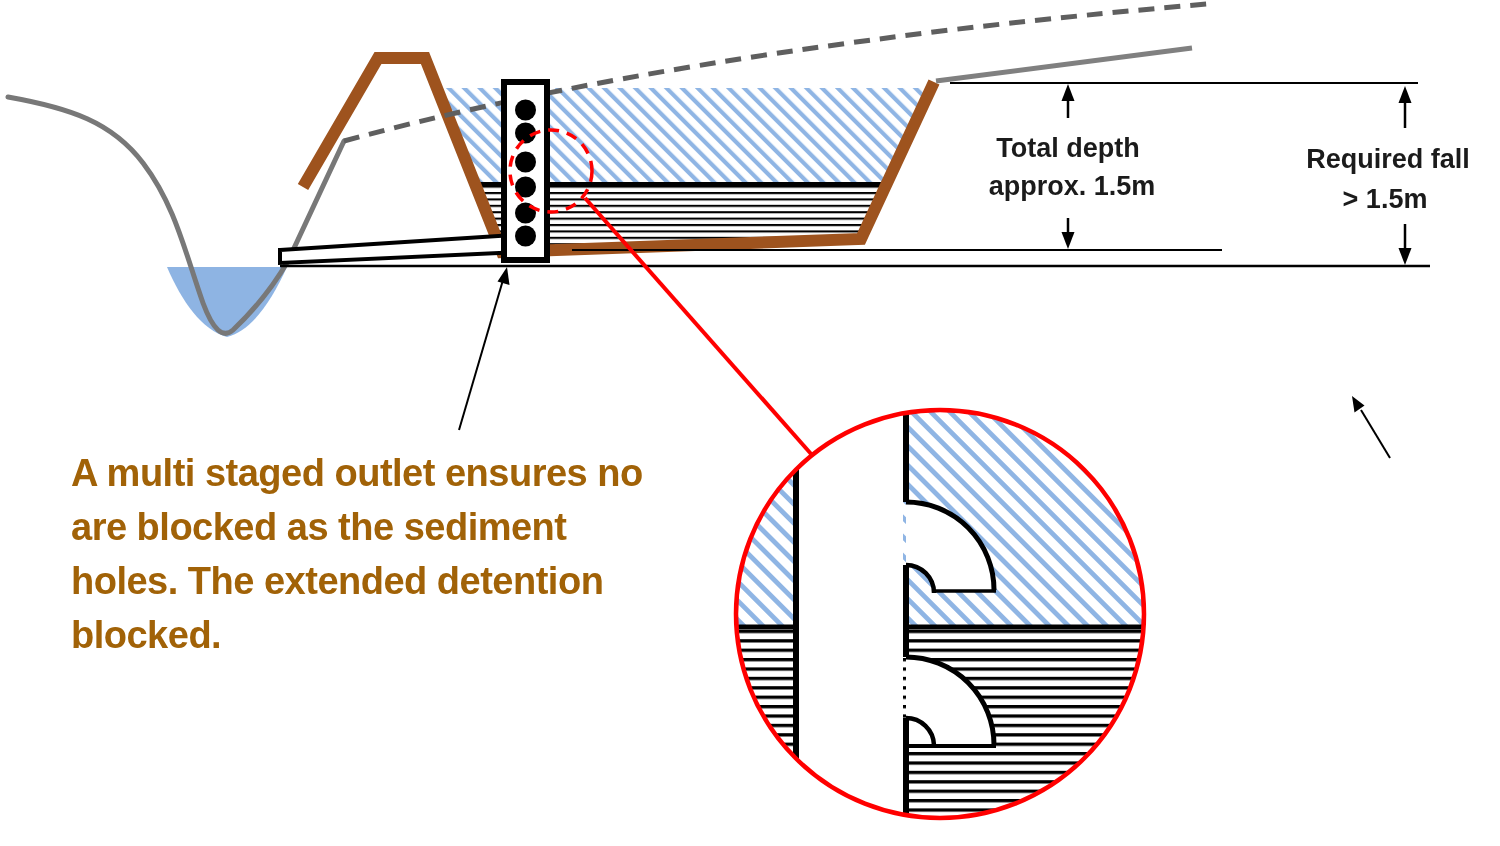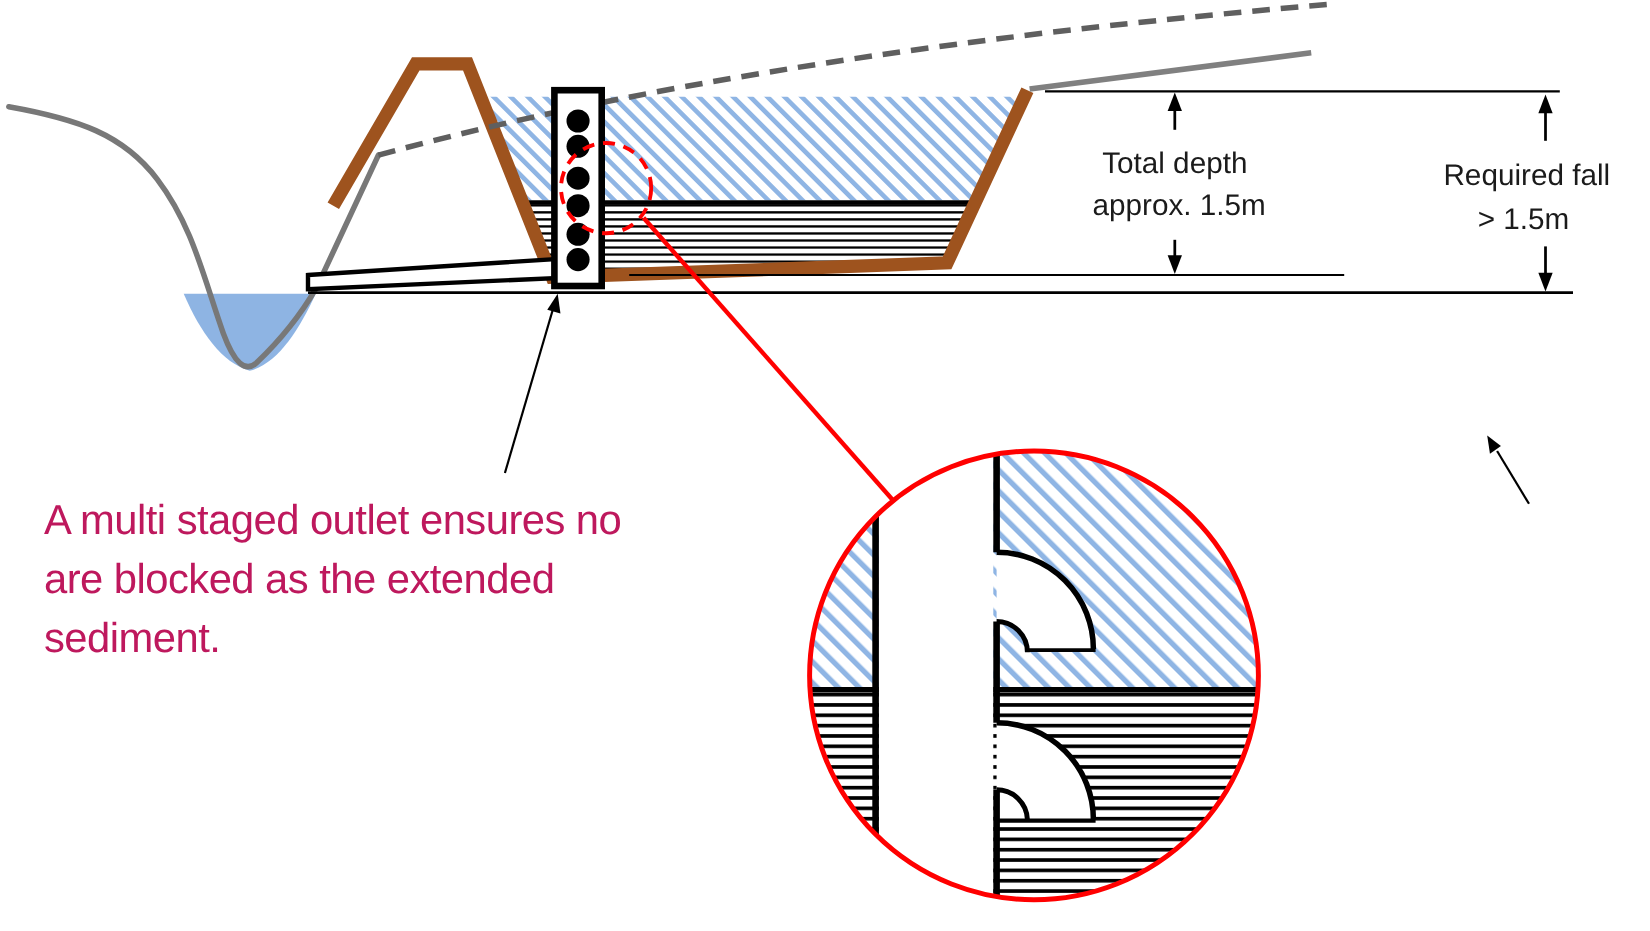--- a/index.html
+++ b/index.html
@@ -1,20 +1,20 @@
 <!DOCTYPE html>
 <html><head>
 <meta charset="utf-8">
 <style>
   html,body{margin:0;padding:0;background:#ffffff;}
   #stage{position:relative;width:1500px;height:846px;background:#ffffff;overflow:hidden;
-         font-family:"Liberation Sans",sans-serif;}
+         font-family:"Liberation Sans",sans-serif;font-weight:bold;}
   #diagram-svg{position:absolute;left:0;top:0;}
   .dim-label{font-family:"Liberation Sans",sans-serif;font-size:27px;fill:#1b1b1b;}
-  #caption{position:absolute;left:40px;top:446px;color:#be185d;
+  #caption{position:absolute;left:71px;top:446px;color:#a16207;
            font-size:38px;line-height:54px;letter-spacing:-0.5px;white-space:nowrap;}
 </style>
 </head>
 <body>
 
 <div id="stage">
 <svg id="diagram-svg" width="1500" height="846" viewBox="0 0 1500 846">
   <defs>
     <pattern id="hatchBlue" patternUnits="userSpaceOnUse" width="11" height="11" patternTransform="rotate(-45)">
       <rect x="0" y="0" width="4.2" height="11" fill="#8FB5E4"></rect>
@@ -111,16 +111,17 @@
     <polygon points="507,267 509.5,285 497.5,281.5" fill="#000"></polygon>
   </g>
   <g>
     <line x1="1390" y1="458" x2="1361" y2="410" stroke="#000" stroke-width="2"></line>
     <polygon points="1352,396 1364.5,405.5 1354.5,412.5" fill="#000"></polygon>
   </g>
 </svg>
 
 <div id="caption">
   <div>A multi staged outlet ensures no</div>
-  <div>are blocked as the extended</div>
-  <div>sediment.</div>
+  <div>are blocked as the sediment</div>
+  <div>holes. The extended detention</div>
+  <div>blocked.</div>
 </div>
 </div>
 
 </body></html>

